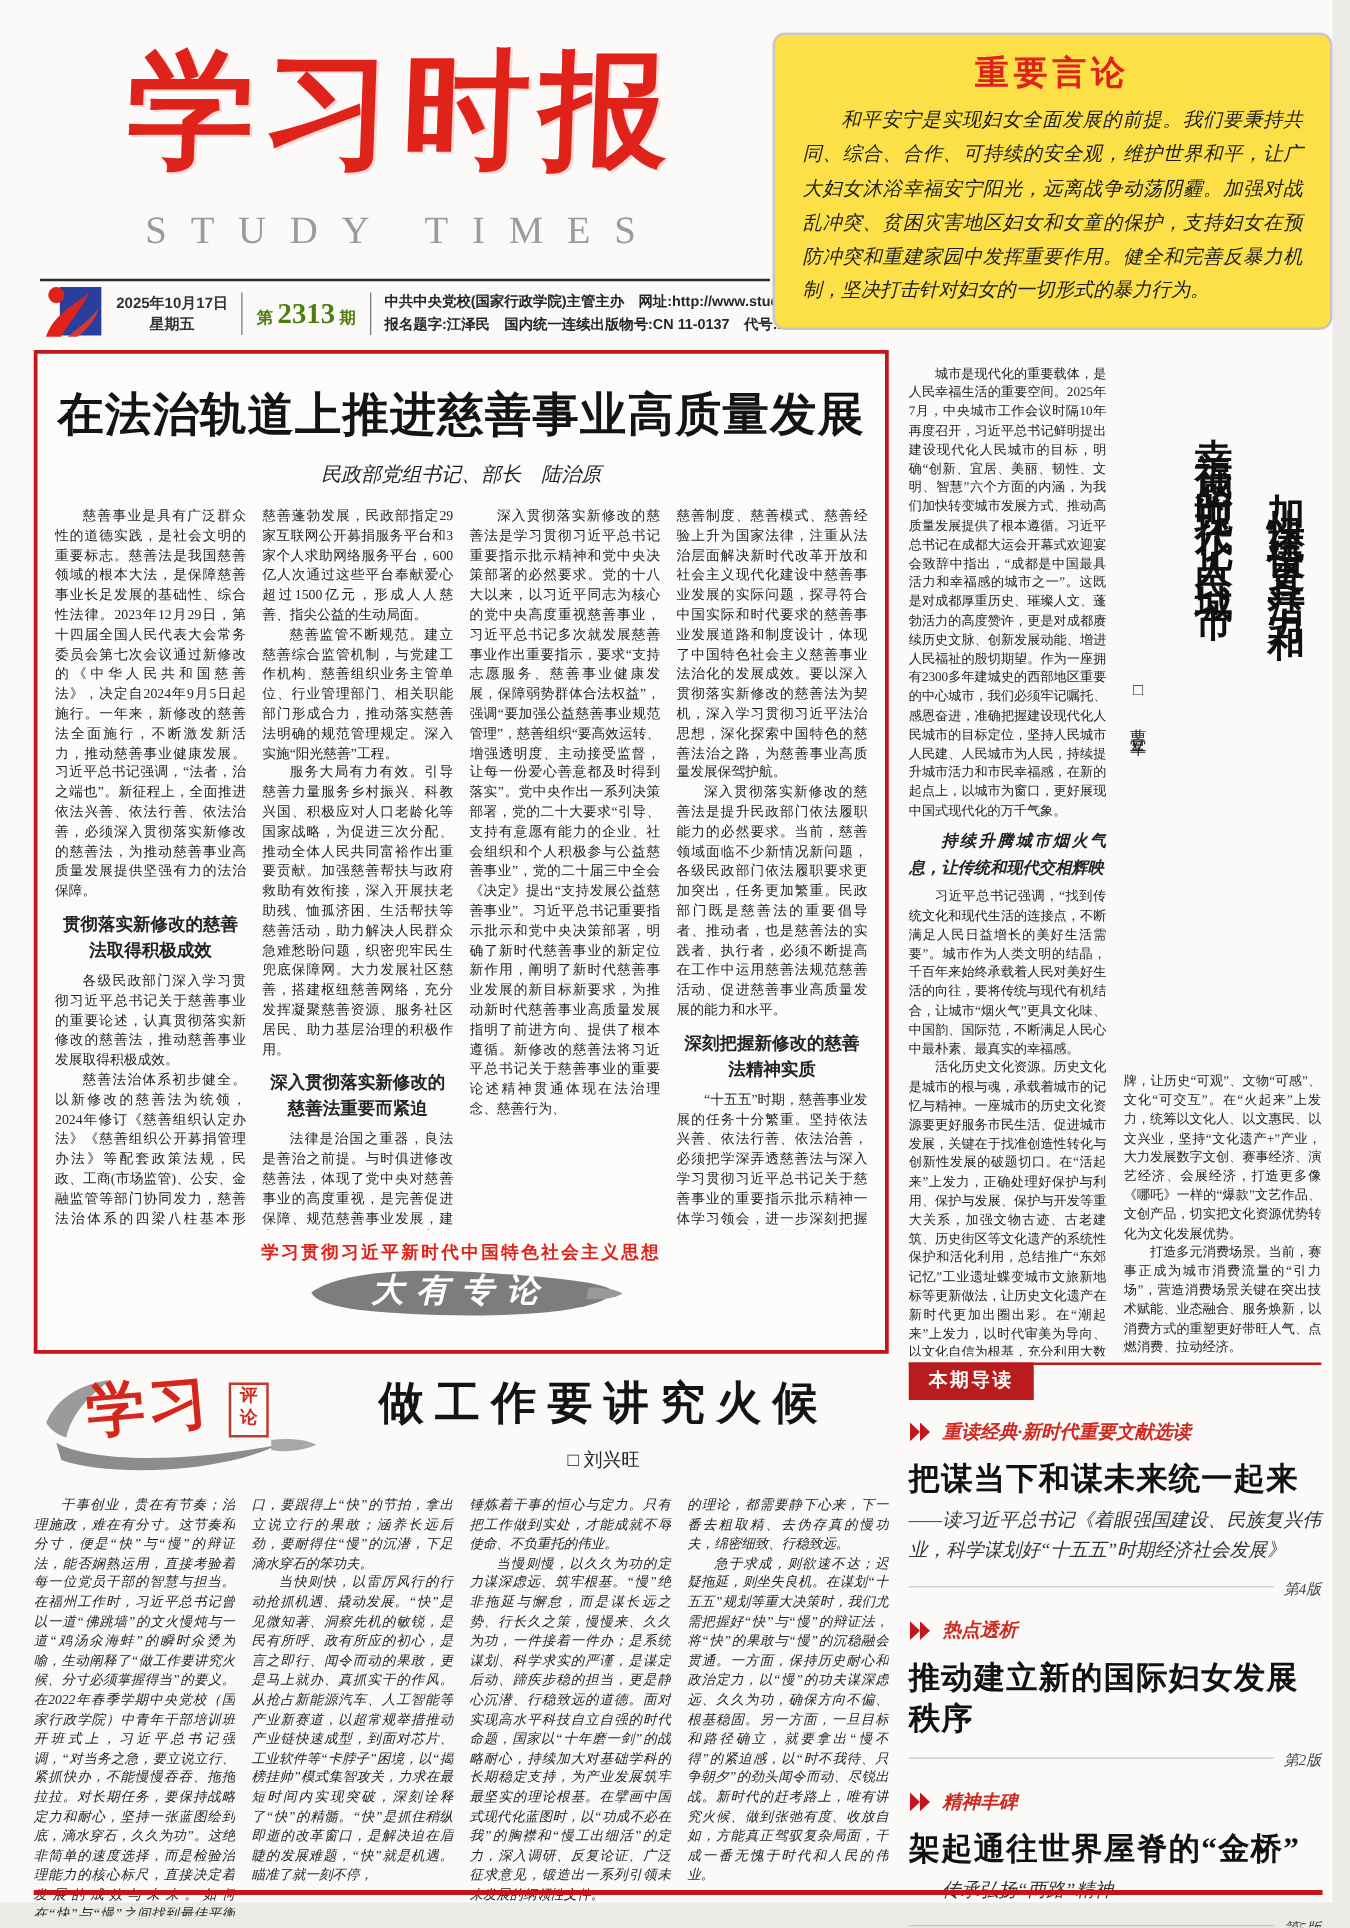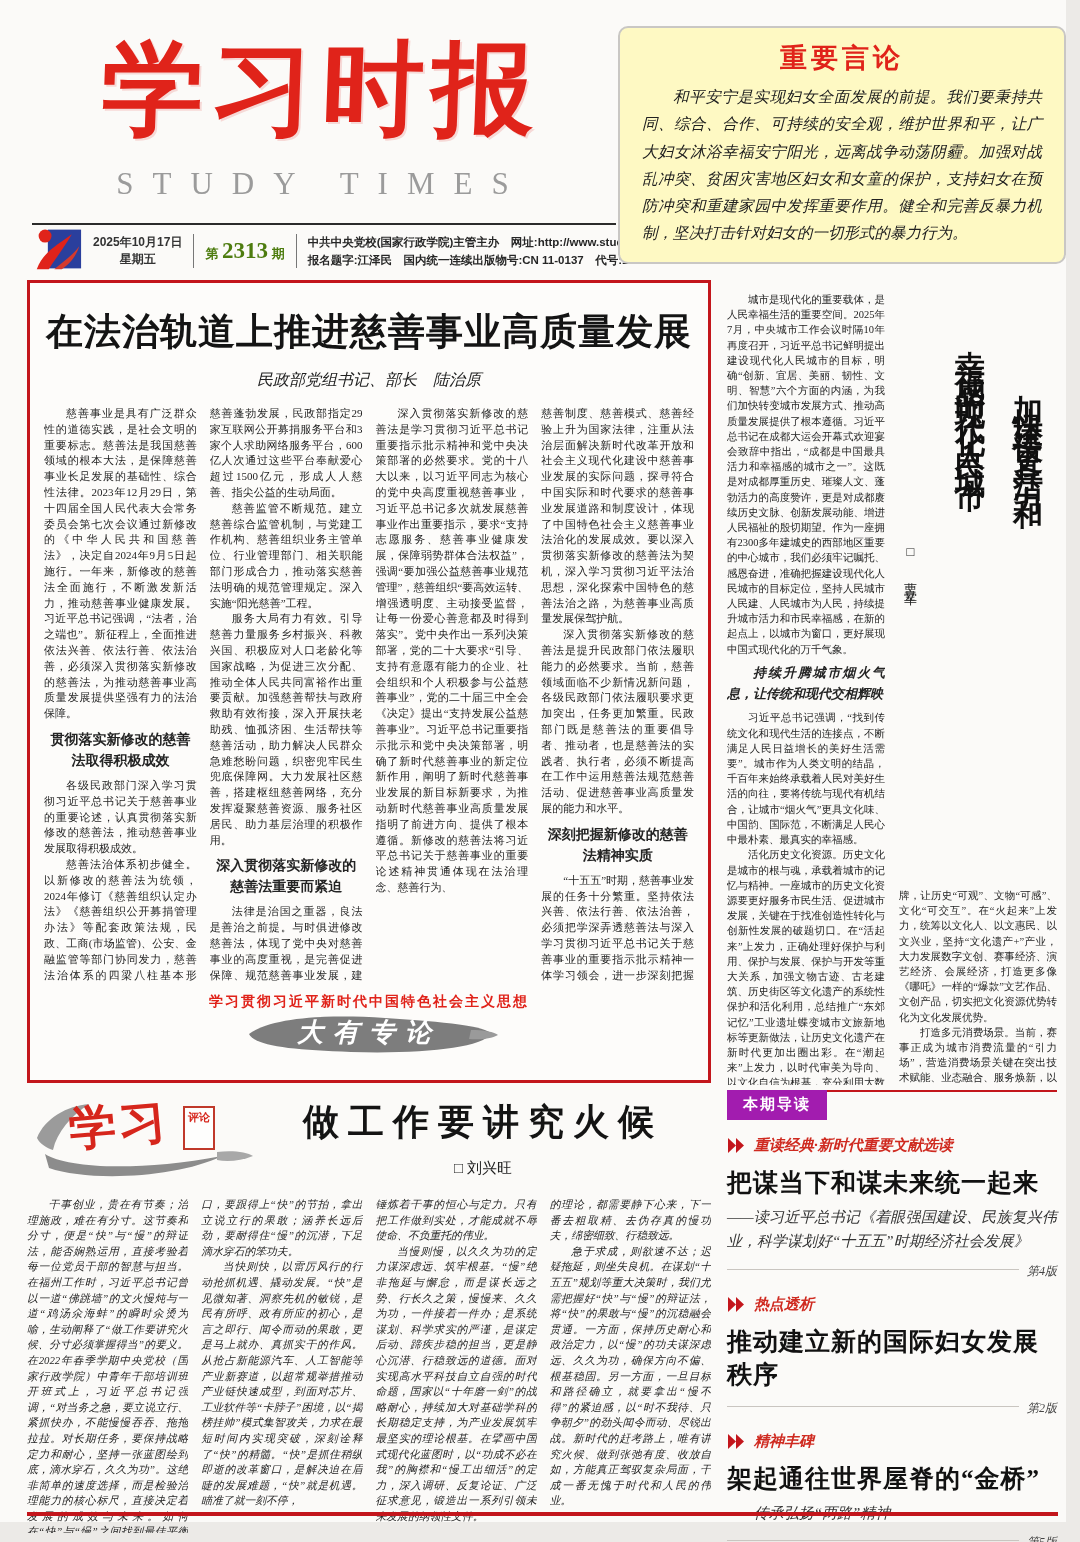--- a/index.html
+++ b/index.html
@@ -17,21 +17,21 @@
   .dateline{position:absolute;left:34px;top:229px;width:690px;height:44px;display:flex;align-items:center;gap:11px;
             font-family:"Liberation Sans","DejaVu Sans",sans-serif;}
   .date-block{text-align:center;font-size:12px;font-weight:bold;color:#333;line-height:1.4;white-space:nowrap;}
   .vdiv{width:1px;height:34px;background:#777;}
   .issue{font-size:13px;font-weight:bold;color:#4d7c0f;white-space:nowrap;}
   .issue-no{font-size:23px;font-family:"Liberation Serif",serif;}
   .pub{font-size:11.5px;color:#262626;line-height:1.6;font-weight:bold;white-space:nowrap;}
 
   
   .quote-box{position:absolute;left:618px;top:26px;width:448px;height:238px;border:2px solid #c9c7c4;
-             border-radius:10px;padding:8px 22px;box-sizing:border-box;background:#fef9c3;}
+             border-radius:10px;padding:8px 22px;box-sizing:border-box;background:#fde047;}
   .quote-title{text-align:center;color:#e0231a;font-size:27px;font-weight:bold;letter-spacing:4px;
                font-family:"Liberation Sans","DejaVu Sans",sans-serif;margin:4px 0 7px;}
   .quote-body{font-size:15.5px;line-height:1.76;text-align:justify;text-indent:2em;font-style:italic;color:#202020;}
 
   
   .lead-box{position:absolute;left:27px;top:280px;width:684px;height:803px;border:3px solid #c3161c;
             box-sizing:border-box;background:#fdfcfa;}
   .lead-headline{margin-top:24px;text-align:center;font-size:37px;font-weight:bold;letter-spacing:1px;color:#141414;}
   .lead-byline{text-align:center;font-size:16px;margin-top:13px;color:#222;font-style:italic;}
   .lead-cols{display:flex;gap:13px;padding:15px 14px 0;}
@@ -55,44 +55,44 @@
   .ra-colA p{margin:0;text-indent:2em;}
   .ra-sub{font-weight:bold;font-size:13px;font-style:italic;line-height:1.6;margin:6px 0 !important;}
   .ra-colB{position:relative;width:158px;height:100%;}
   .vert-head{position:absolute;top:34px;right:0;height:510px;writing-mode:vertical-rl;
              font-weight:bold;font-size:30px;letter-spacing:13px;line-height:58px;color:#101010;}
   .vert-head .vline-r{padding-top:44px;}
   .vert-byline{position:absolute;left:2px;top:252px;writing-mode:vertical-rl;font-size:13px;letter-spacing:5px;color:#222;}
   .ra-colB-text{position:absolute;left:0;top:566px;width:158px;height:227px;overflow:hidden;
                 font-size:10.5px;line-height:15.2px;text-align:justify;color:#242424;}
   .ra-colB-text p{margin:0;text-indent:2em;}
-  .ra-colB-text p.cont{text-indent:0;margin-top:30px;}
+  .ra-colB-text p.cont{text-indent:0;}
 
   
   .comment{position:absolute;left:27px;top:1094px;width:684px;height:446px;}
   .comment-head{display:flex;height:94px;}
   .comment-logo{position:relative;width:228px;height:94px;flex:none;}
   .logo-main{position:absolute;left:42px;top:0px;font-size:47px;color:#d6261c;font-weight:bold;
              transform:rotate(-5deg);letter-spacing:3px;}
   .logo-seal{position:absolute;left:156px;top:12px;width:22px;height:38px;border:2px solid #c0392b;
-             color:#d6261c;font-size:11px;font-weight:bold;line-height:17px;text-align:center;
+             color:#d6261c;font-size:14px;font-weight:bold;line-height:17px;text-align:center;
              background:rgba(255,255,255,.7);padding:1px 3px;}
   .comment-title-wrap{flex:1;text-align:center;padding-top:4px;}
   .comment-headline{font-size:36px;font-weight:bold;letter-spacing:9px;color:#141414;}
   .comment-byline{font-size:15px;margin-top:12px;color:#222;}
   .comment-cols{display:flex;gap:13px;margin-top:9px;}
   .ccol{flex:1;height:336px;overflow:hidden;font-size:10.8px;line-height:15.6px;text-align:justify;
         font-style:italic;color:#242424;}
   .ccol p{margin:0;text-indent:2em;}
   .ccol p.cont{text-indent:0;}
 
   
   .digest{position:absolute;left:727px;top:1090px;width:330px;height:422px;}
   .digest-topline{position:absolute;left:0;top:0;width:100%;height:2px;background:#c3161c;}
-  .digest-tab{position:absolute;left:0;top:0;background:#a21caf;color:#fff;font-weight:bold;font-size:15px;
+  .digest-tab{position:absolute;left:0;top:0;background:#b91c1c;color:#fff;font-weight:bold;font-size:15px;
               letter-spacing:2px;padding:5px 16px 6px;font-family:"Liberation Sans","DejaVu Sans",sans-serif;}
   .digest-items{position:absolute;top:46px;left:0;width:100%;}
   .d-kicker{display:flex;align-items:center;gap:9px;color:#cf2a20;font-size:15px;font-style:italic;font-weight:bold;}
   .d-headline{font-size:25px;font-weight:bold;color:#111;margin:11px 0 6px;letter-spacing:1px;}
   .d-sub{font-size:15px;font-style:italic;color:#333;line-height:1.62;text-align:justify;}
   .d-sub:empty{display:none;}
   .d-pagerow{display:flex;align-items:center;gap:8px;margin:9px 0 15px;}
   .d-line{flex:1;height:1px;background:#c9c5c0;margin-bottom:4px;}
   .d-page{font-size:12px;font-style:italic;color:#444;}
 

